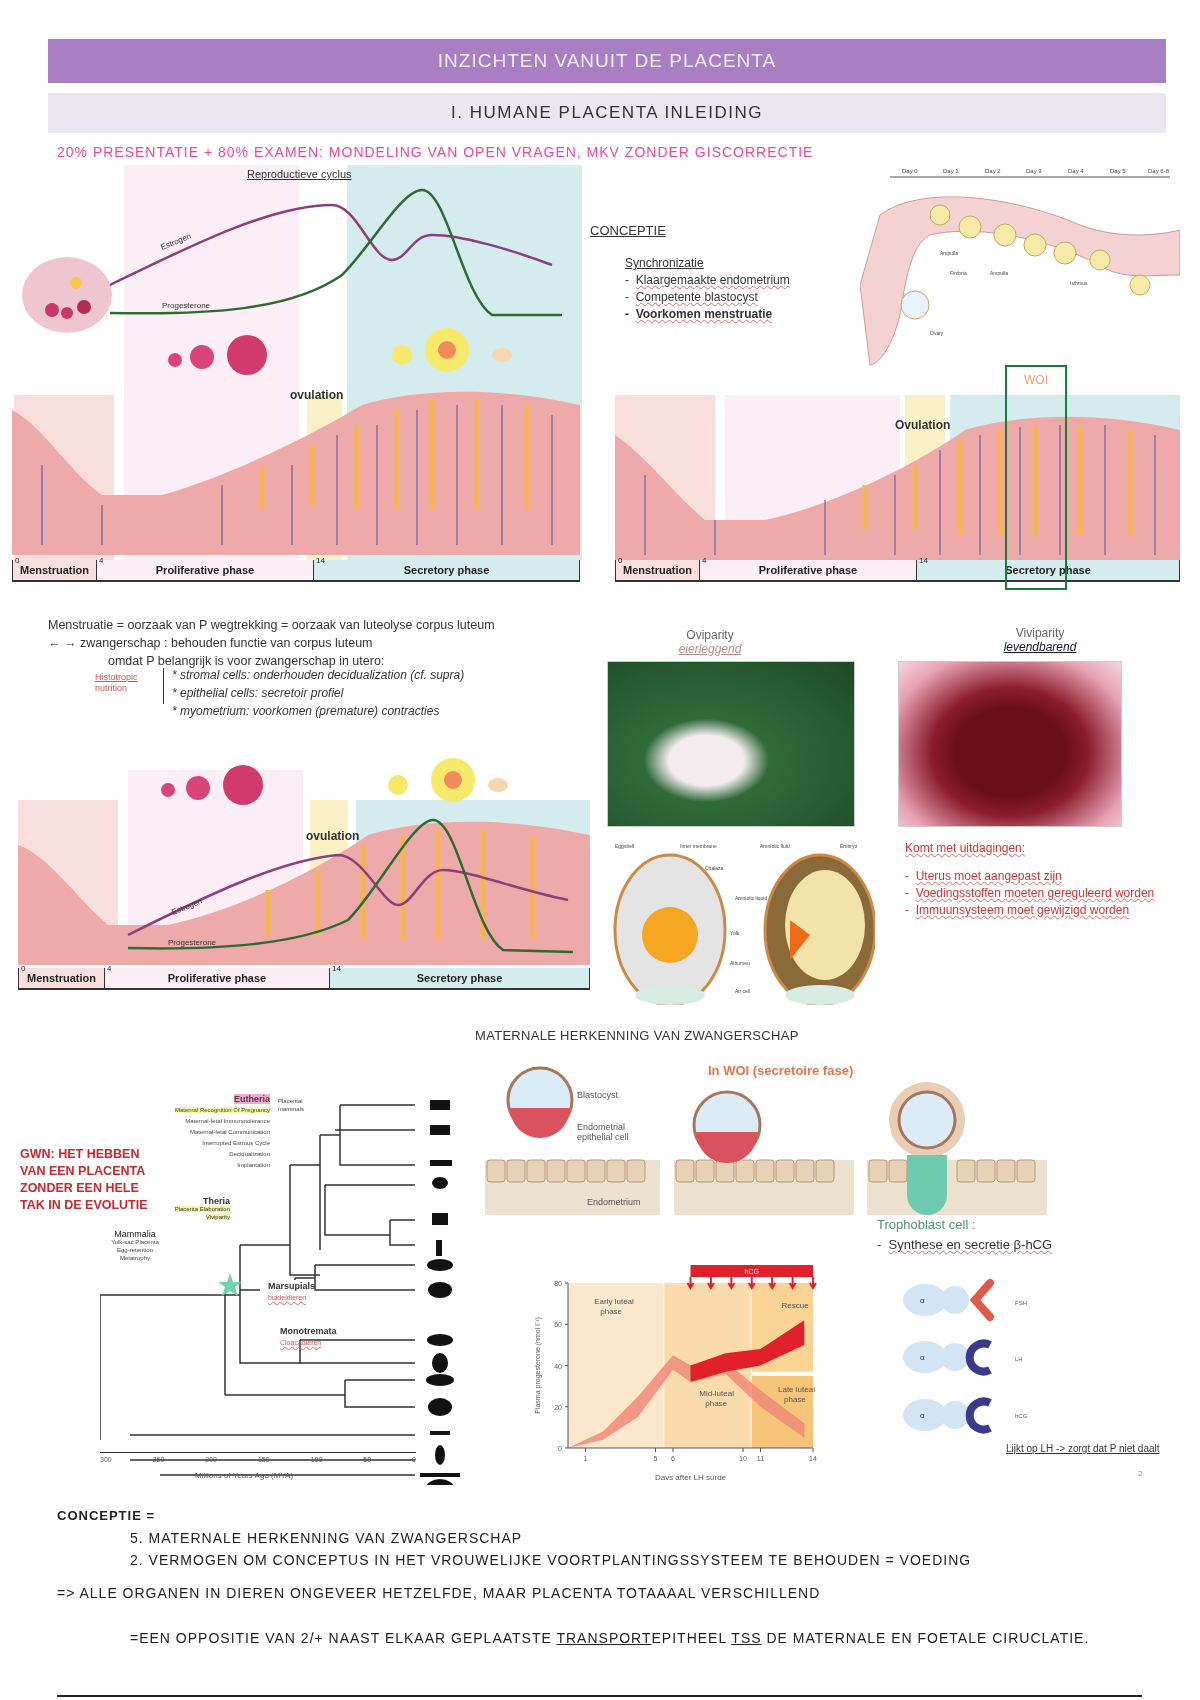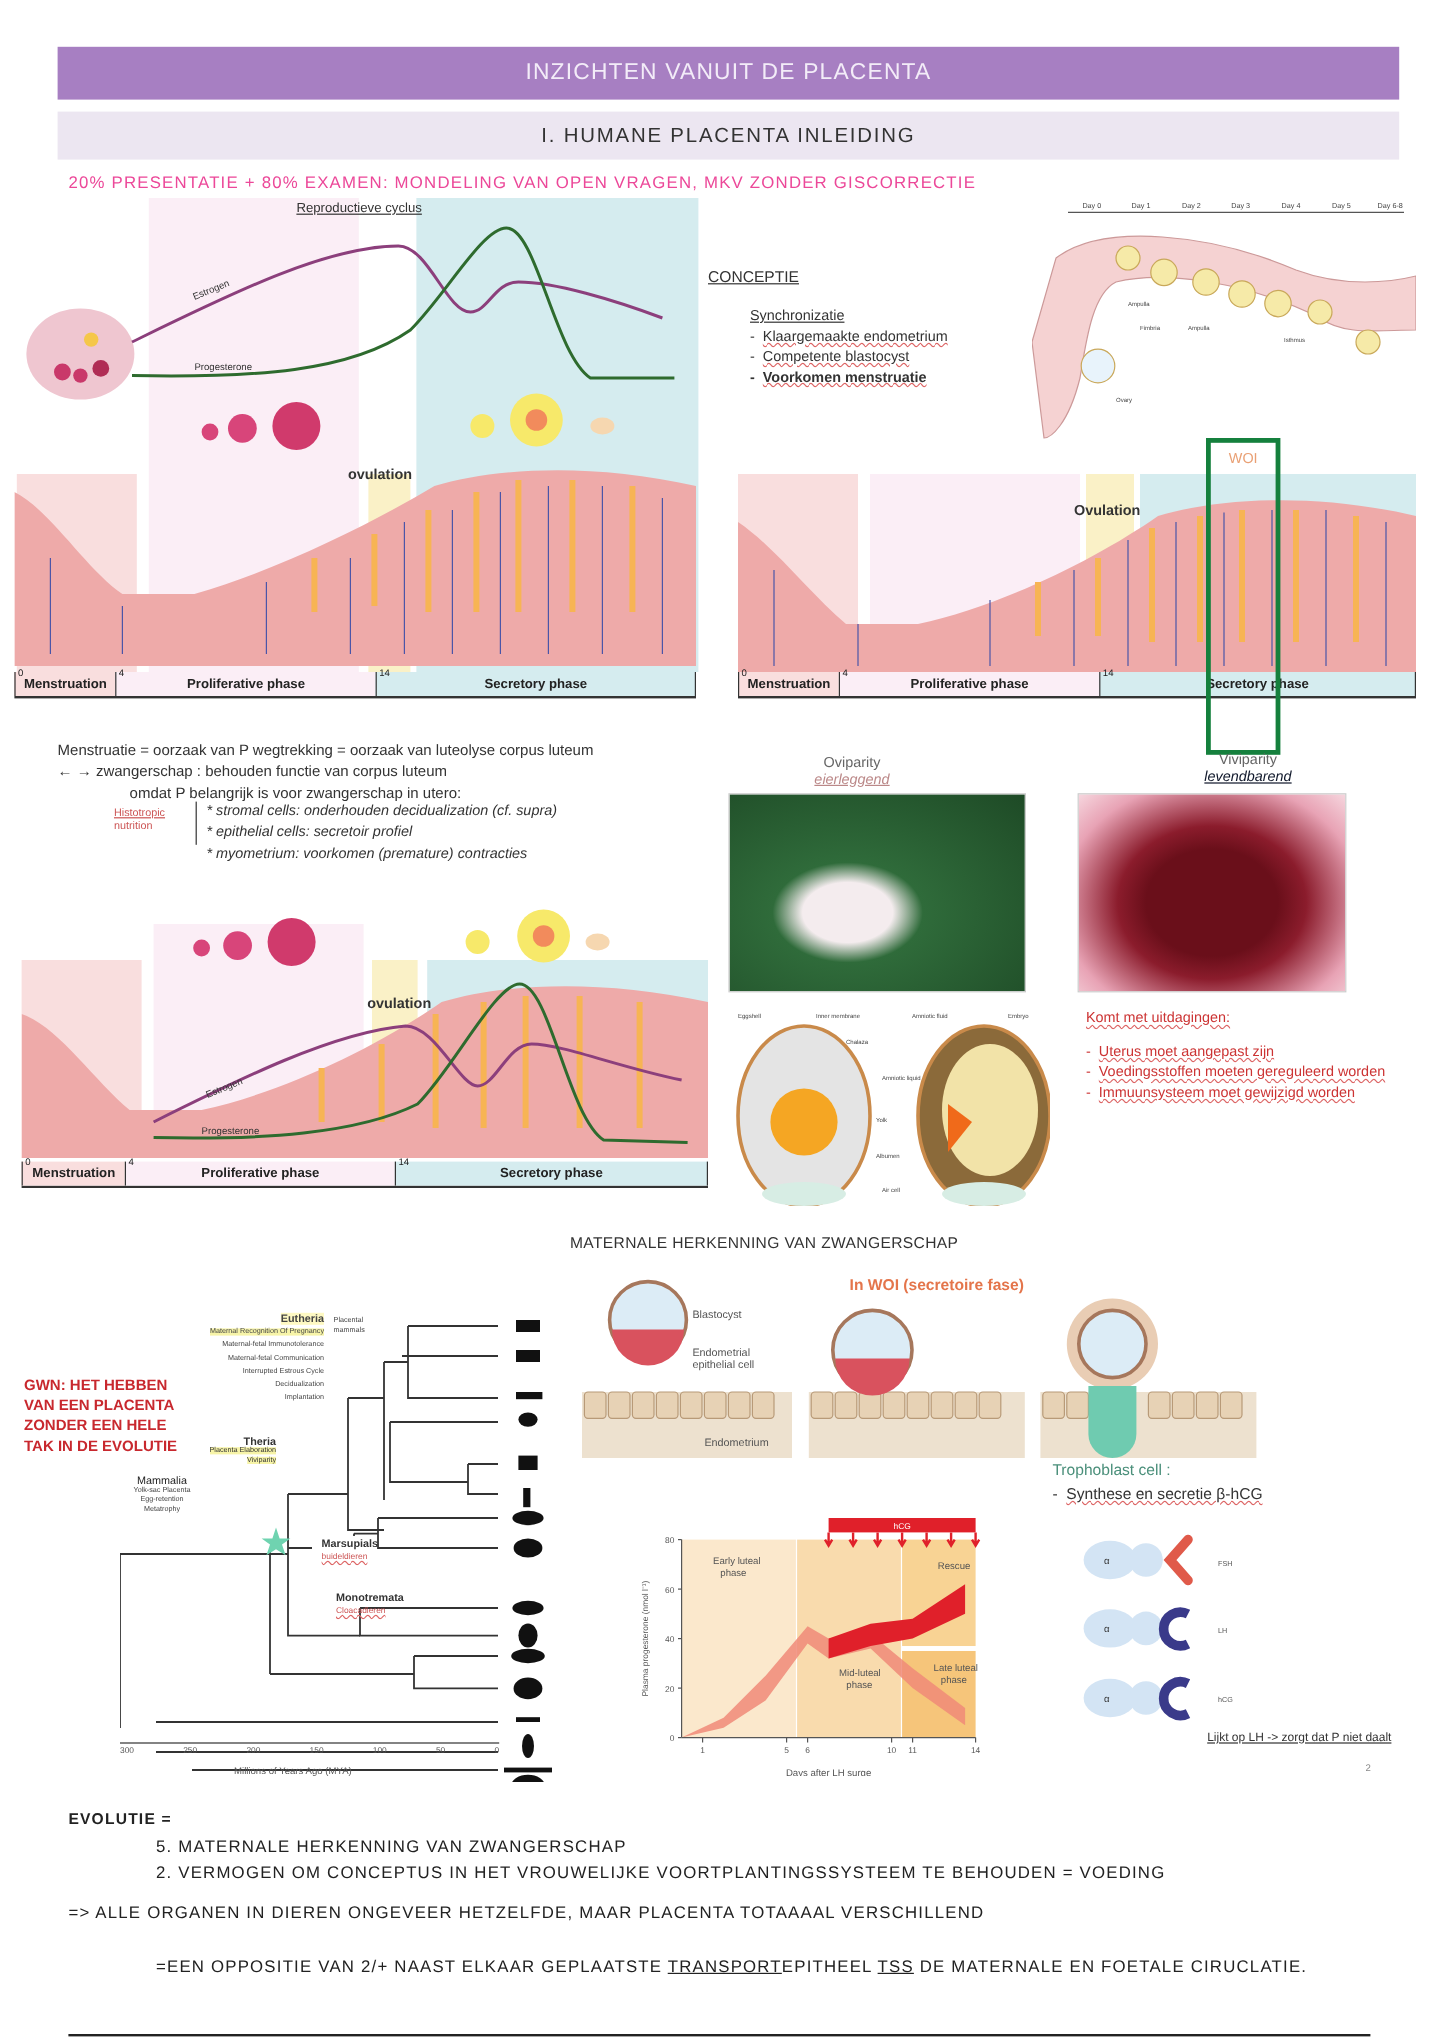--- a/index.html
+++ b/index.html
@@ -177,21 +177,21 @@
     <div class="ph-p" style="width:217px">
         <span class="n">4</span>
         <span>Proliferative phase</span>
       </div>
     <div class="ph-s" style="flex:1;border-right:1px solid #333">
         <span class="n">14</span>
         <span>Secretory phase</span>
       </div>
   </div>
 </div>
-<div class="abs" style="left:1005px;top:365px;width:62px;height:264px;border:4px solid #15803d">
+<div class="abs" style="left:1005px;top:365px;width:62px;height:225px;border:2px solid #15803d">
   <div style="text-align:center;color:#e9a074;font-size:12px;margin-top:6px">WOI</div>
 </div>
 
 <div class="txt" style="left:48px;top:616px;font-size:12.5px;line-height:18px">
   <div>Menstruatie = oorzaak van P wegtrekking  = oorzaak van luteolyse corpus luteum</div>
   <div>← → zwangerschap : behouden functie van corpus luteum</div>
   <div style="padding-left:60px">omdat P belangrijk is voor zwangerschap in utero:</div>
 </div>
 <div class="txt small" style="left:95px;top:672px;text-align:left;width:55px;line-height:11px;color:#c55">
   <div class="u">Histotropic</div>
@@ -289,21 +289,21 @@
 </div>
 
 <div class="txt" style="left:475px;top:1027px;font-size:13px;letter-spacing:.3px">MATERNALE HERKENNING VAN ZWANGERSCHAP</div>
 <div class="txt" style="left:20px;top:1146px;font-size:12.5px;font-weight:bold;color:#c8282e;line-height:17px">
   <div>GWN: HET HEBBEN</div>
     <div>VAN EEN PLACENTA</div>
     <div>ZONDER EEN HELE</div>
     <div>TAK IN DE EVOLUTIE</div>
 </div>
 <div class="txt" style="left:140px;top:1094px;width:130px;text-align:right;font-size:6px;line-height:11px;color:#444">
-  <div style="font-size:9px;font-weight:bold"><span style="background:#fef9c3">Eutheria</span></div>
+  <div style="font-size:9px;font-weight:bold"><span style="background:#f9a8d4">Eutheria</span></div>
   <div><span style="background:#f7f4a8">Maternal Recognition Of Pregnancy</span></div>
   <div>Maternal-fetal Immunotolerance</div>
     <div>Maternal-fetal Communication</div>
     <div>Interrupted Estrous Cycle</div>
     <div>Decidualization</div>
     <div>Implantation</div>
 </div>
 <div class="txt" style="left:278px;top:1097px;font-size:6px;line-height:8px;color:#444;width:40px">Placental mammals</div>
 <div class="txt" style="left:150px;top:1197px;width:80px;text-align:right;font-size:6px;line-height:8px">
   <div style="font-size:9px;font-weight:bold">Theria</div>
@@ -494,18 +494,18 @@
     <line x1="243" y1="193" x2="243" y2="197" stroke="#555"></line>
     <text x="243" y="206" font-size="7" fill="#555" text-anchor="middle">10</text>
     <line x1="260.5" y1="193" x2="260.5" y2="197" stroke="#555"></line>
     <text x="260.5" y="206" font-size="7" fill="#555" text-anchor="middle">11</text>
     <line x1="313" y1="193" x2="313" y2="197" stroke="#555"></line>
     <text x="313" y="206" font-size="7" fill="#555" text-anchor="middle">14</text>
     <text x="190.5" y="225" font-size="8" fill="#555" text-anchor="middle">Days after LH surge</text>
     <text x="40" y="110.5" font-size="7" fill="#555" text-anchor="middle" transform="rotate(-90 40 110.5)">Plasma progesterone (nmol l⁻¹)</text>
   </svg>
 
-<div class="bottom-text" style="left:57px;top:1508px;font-weight:bold;font-size:13px">EVOLUTIE =</div>
+<div class="bottom-text" style="left:57px;top:1508px;font-weight:bold;font-size:13px">CONCEPTIE =</div>
 <div class="bottom-text" style="left:130px;top:1530px">5. MATERNALE HERKENNING VAN ZWANGERSCHAP</div>
 <div class="bottom-text" style="left:130px;top:1552px">2. VERMOGEN OM CONCEPTUS IN HET VROUWELIJKE VOORTPLANTINGSSYSTEEM TE BEHOUDEN = VOEDING</div>
 <div class="bottom-text" style="left:57px;top:1585px">=&gt; ALLE ORGANEN IN DIEREN ONGEVEER HETZELFDE, MAAR PLACENTA TOTAAAAL VERSCHILLEND</div>
 <div class="bottom-text" style="left:130px;top:1630px"><span>=EEN OPPOSITIE VAN 2/+ NAAST ELKAAR GEPLAATSTE </span><span class="u">TRANSPORT</span><span>EPITHEEL </span><span class="u">TSS</span><span> DE MATERNALE EN FOETALE CIRUCLATIE.</span></div>
 <div class="hr"></div>
 
 </body></html>

